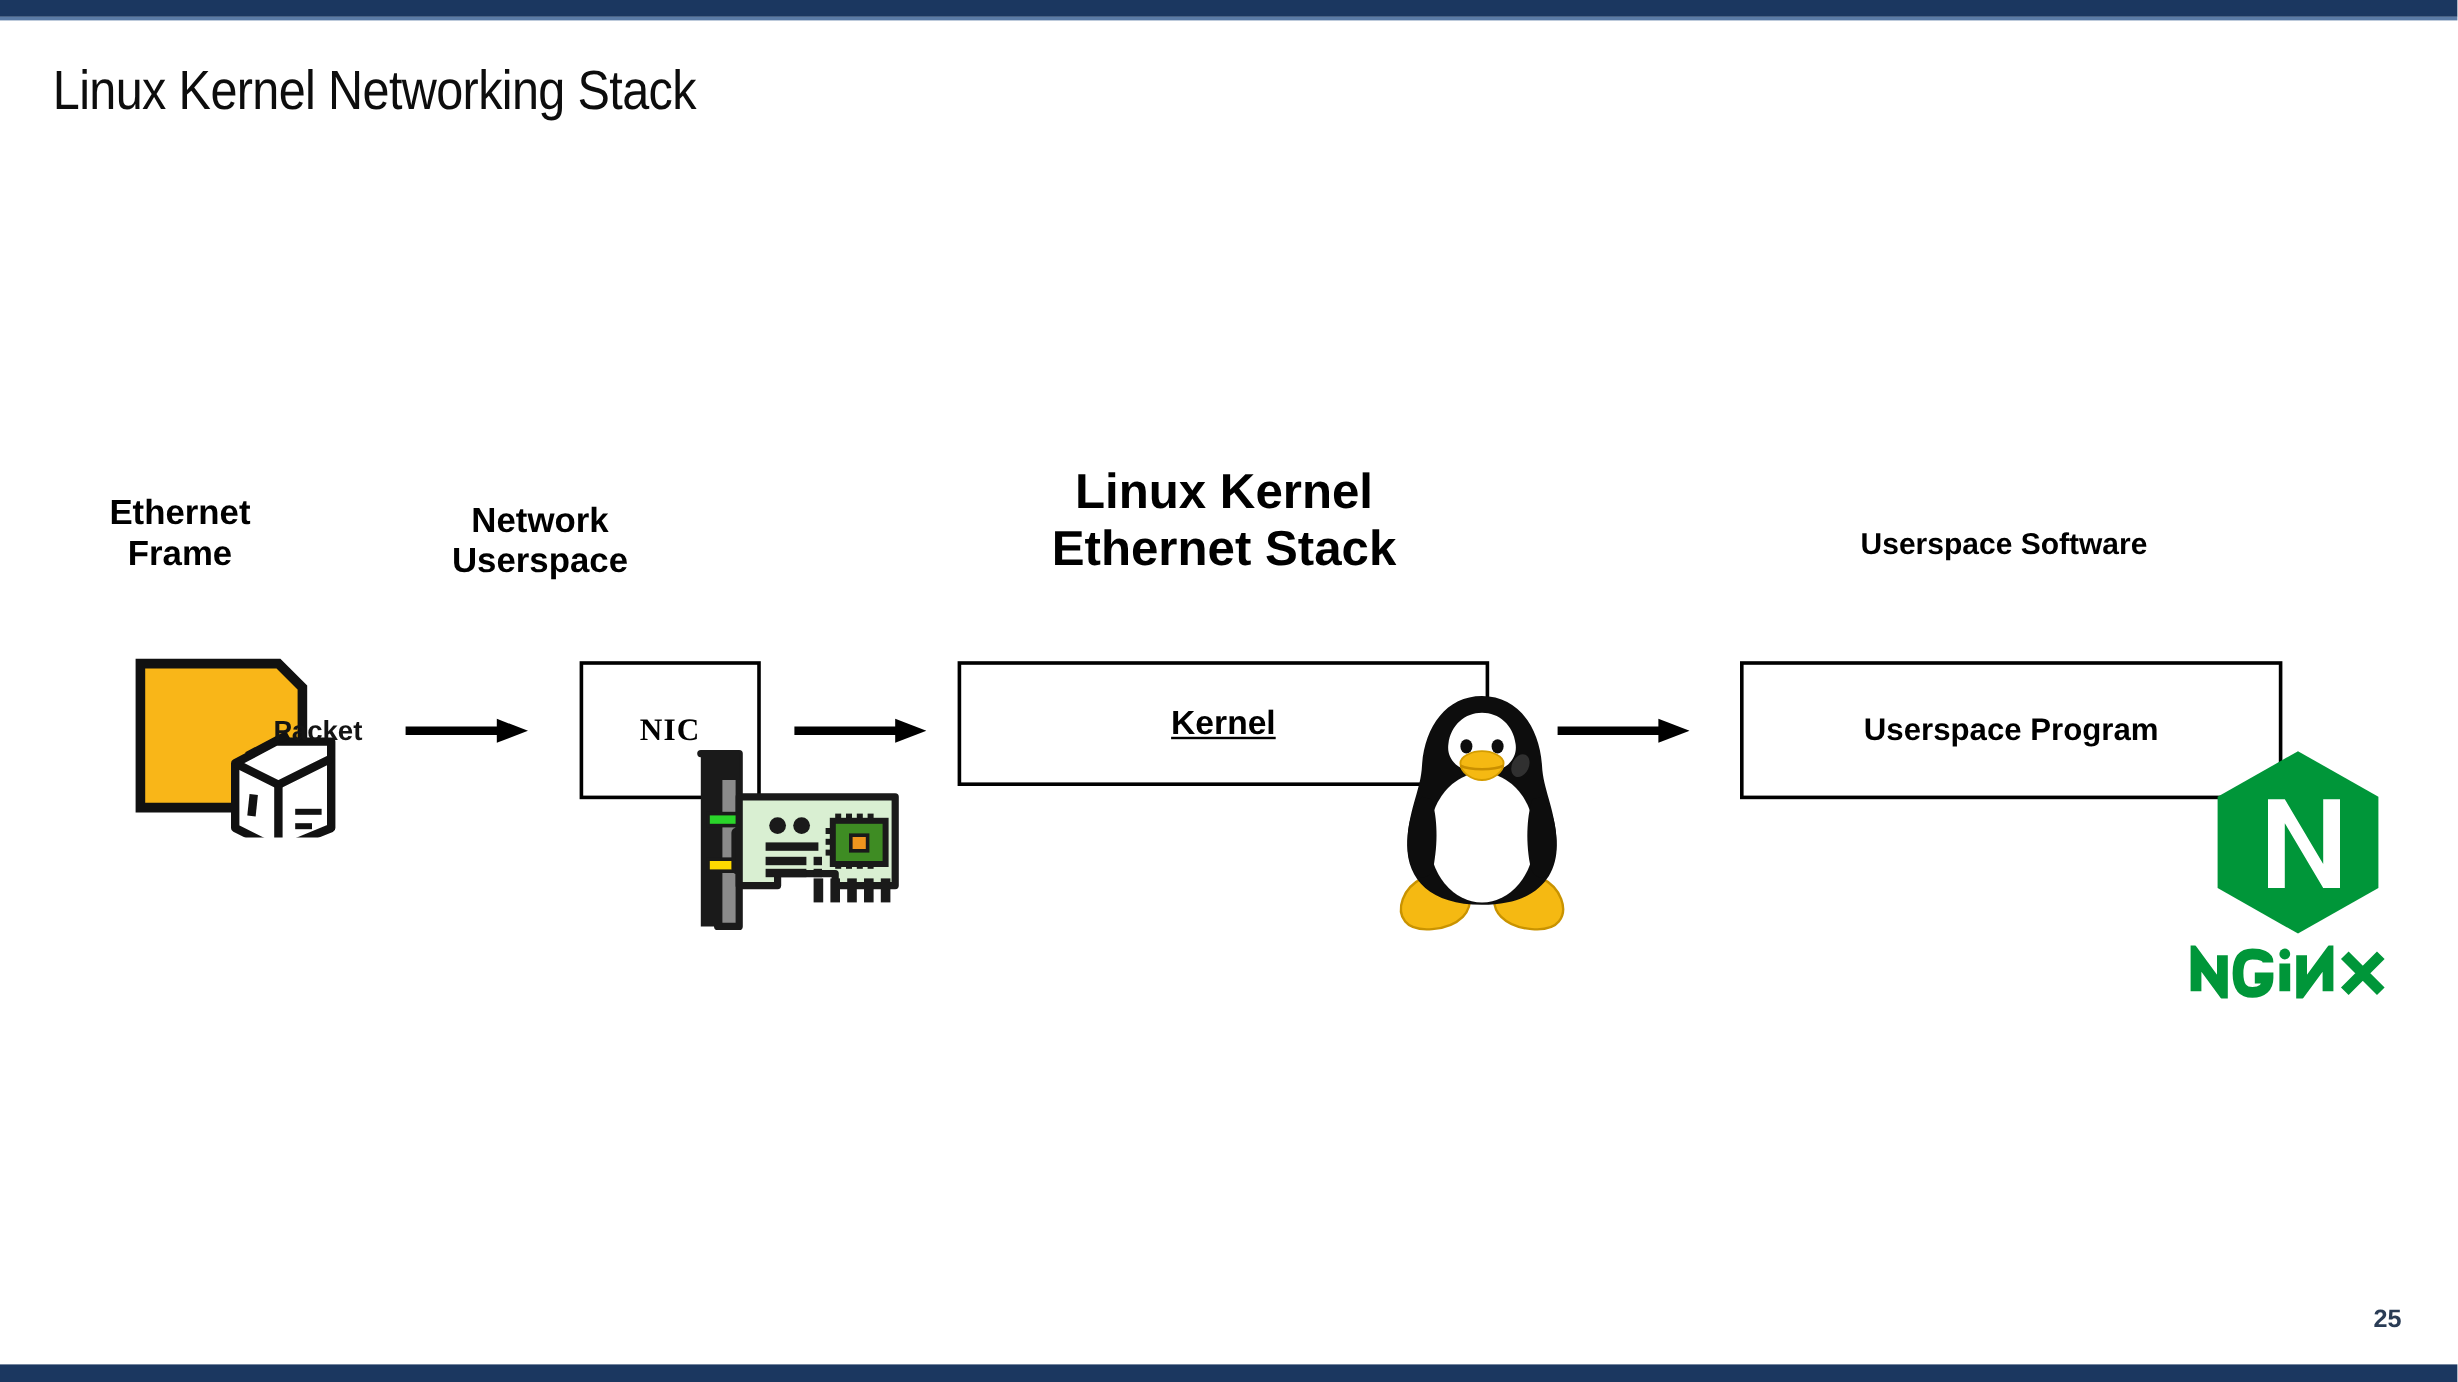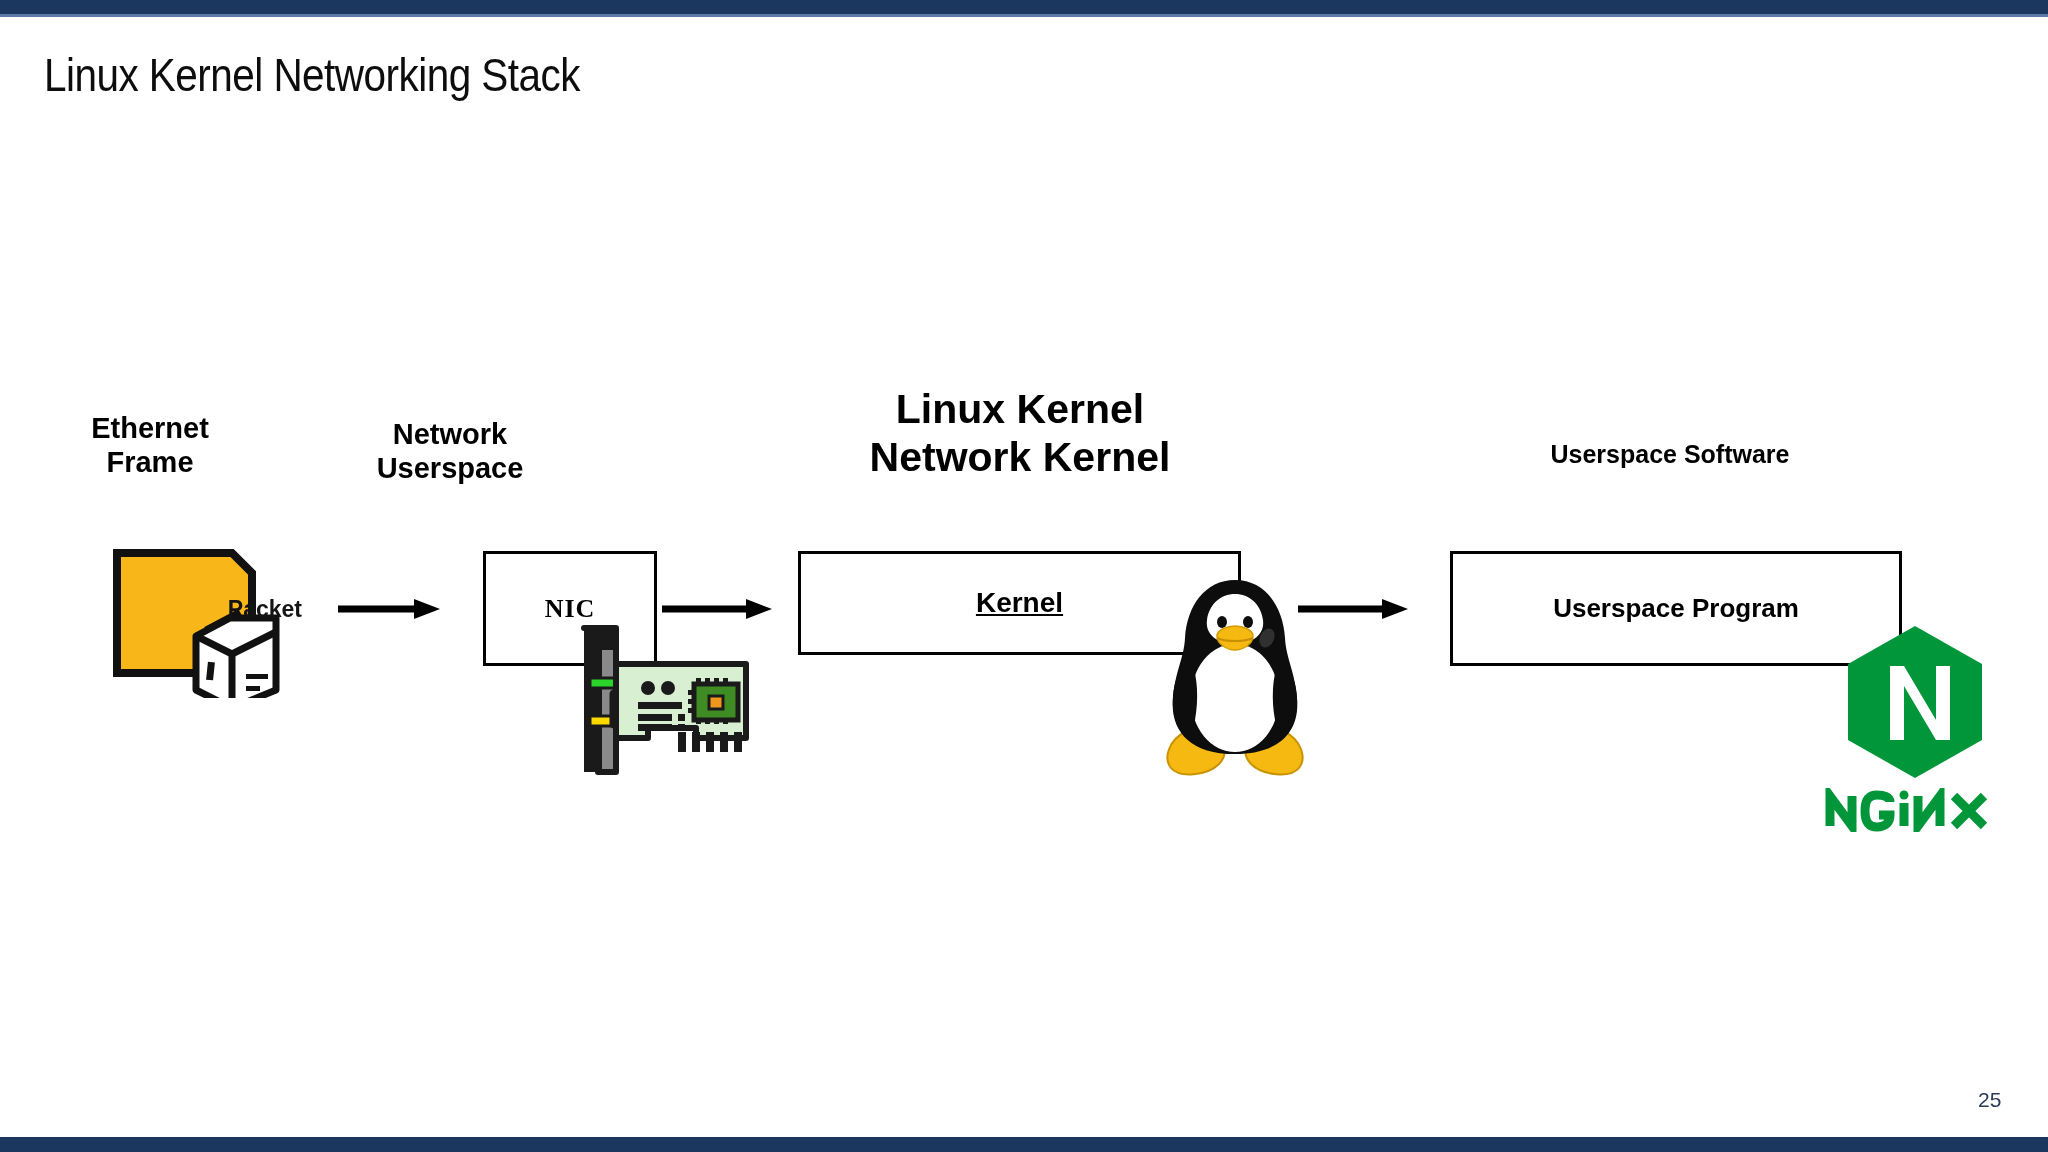--- a/index.html
+++ b/index.html
@@ -53,20 +53,21 @@
     white-space: nowrap;
   }
 
   .page-number {
     position: absolute;
     left: 1978px;
     top: 1088px;
     font-size: 21px;
     color: #2a3c55;
     font-family: "Liberation Sans", sans-serif;
+    font-weight: bold;
   }
 
   
   .col-label {
     position: absolute;
     text-align: center;
     font-weight: bold;
     color: #000;
     line-height: 1.17;
     white-space: pre-line;
@@ -120,21 +121,21 @@
 <div class="slide-title">Linux Kernel Networking Stack</div>
 <div class="page-number">25</div>
 
 <div class="col-label" style="left:40px; top:412px; width:220px; font-size:29px;">Ethernet
 Frame</div>
 
 <div class="col-label" style="left:330px; top:418px; width:240px; font-size:29px;">Network
 Userspace</div>
 
 <div class="col-label" style="left:790px; top:386px; width:460px; font-size:41px;">Linux Kernel
-Network Kernel</div>
+Ethernet Stack</div>
 
 <div class="col-label" style="left:1430px; top:440px; width:480px; font-size:25px;">Userspace Software</div>
 
 <div class="packet-wrap" style="left:112px; top:548px; width:190px; height:150px;">
   <svg width="190" height="150" viewBox="0 0 190 150" xmlns="http://www.w3.org/2000/svg">
 
     <path d="M5 5 H120 L140 25 V125 H5 Z" fill="#f9b618" stroke="#111111" stroke-width="8" stroke-linejoin="miter"></path>
 
     <g transform="translate(80,66)">
       <path d="M4 22 L38 4 L84 4 L84 76 L40 94 L4 76 Z" fill="#ffffff" stroke="#111111" stroke-width="7" stroke-linejoin="round"></path>
@@ -149,21 +150,21 @@
   <div class="packet-label" style="top:48px;text-align:right;">Packet</div>
 </div>
 
 <div class="arrow" style="left:336px; top:597px; width:104px;">
   <svg width="104" height="24" viewBox="0 0 104 24" xmlns="http://www.w3.org/2000/svg">
     <line x1="2" y1="12" x2="84" y2="12" stroke="#000" stroke-width="7"></line>
     <polygon points="78,2 104,12 78,22" fill="#000"></polygon>
   </svg>
 </div>
 
-<div class="flow-box" style="left:483px; top:551px; width:174px; height:115px;">
+<div class="flow-box" style="left:483px; top:551px; width:151px; height:115px;">
   <span class="flow-box-label" style="font-size:26px; font-family:'Liberation Serif', serif; letter-spacing:1px;">NIC</span>
 </div>
 
 <div class="nic-card" style="left:578px; top:620px; width:180px; height:160px;">
   <svg width="180" height="160" viewBox="0 0 180 160" xmlns="http://www.w3.org/2000/svg">
 
     <path d="M6 8 H38 V152 H20 V8 Z" fill="#8a8a8a" stroke="#1a1a1a" stroke-width="6" stroke-linejoin="round"></path>
     <path d="M6 8 H38 L38 30 H24 V152 H6 Z" fill="#1a1a1a"></path>
     <rect x="12" y="58" width="28" height="10" fill="#2ad42a" stroke="#1a1a1a" stroke-width="3"></rect>
     <rect x="12" y="96" width="28" height="10" fill="#ffd900" stroke="#1a1a1a" stroke-width="3"></rect>

